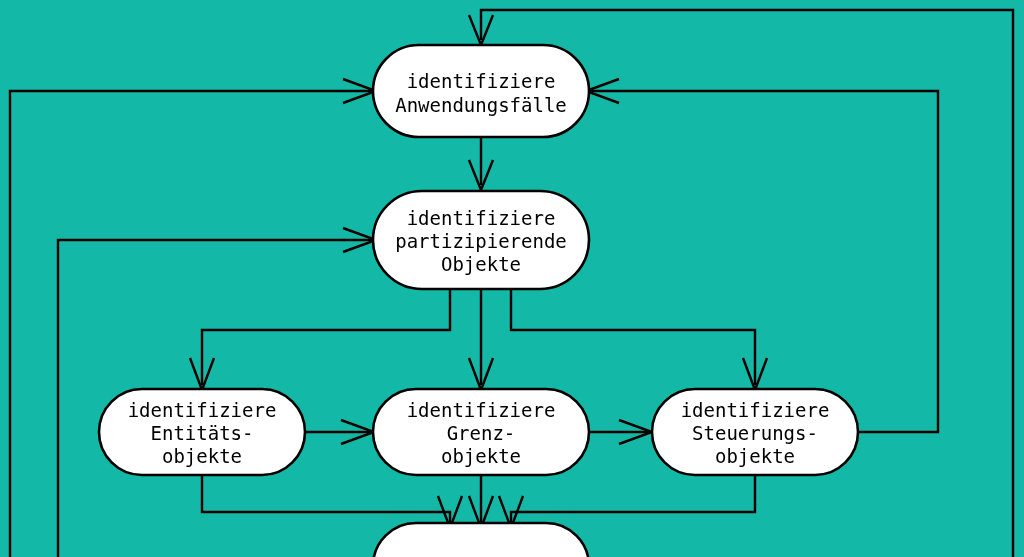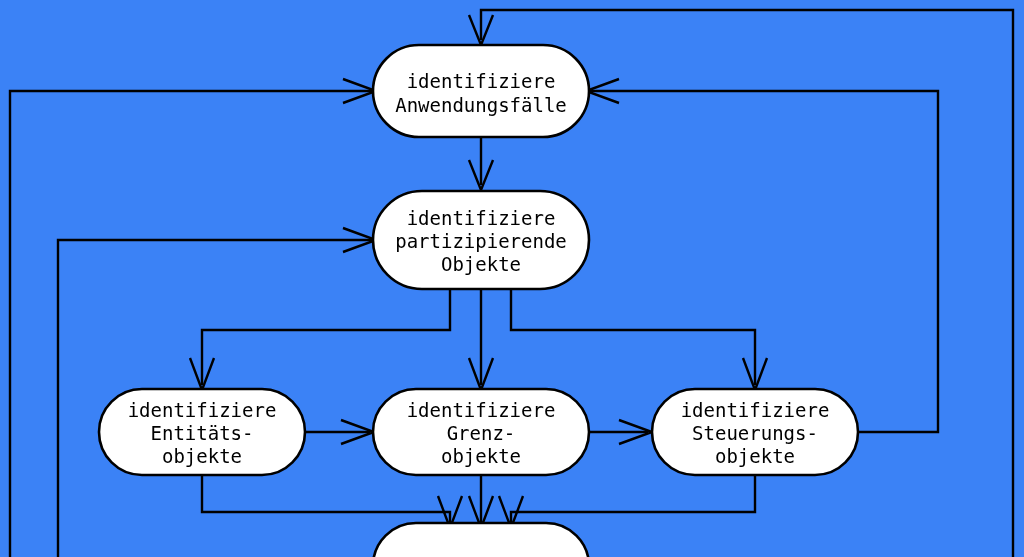--- a/index.html
+++ b/index.html
@@ -8,21 +8,21 @@
     padding: 0;
     background: #ffffff;
   }
   body {
     font-family: "DejaVu Sans Mono", monospace;
   }
   #diagram-root {
     position: relative;
     width: 1024px;
     height: 557px;
-    background: #3b82f6;
+    background: #14b8a6;
     overflow: hidden;
   }
   #flow-svg {
     position: absolute;
     top: 0;
     left: 0;
     width: 1024px;
     height: 557px;
     display: block;
   }

